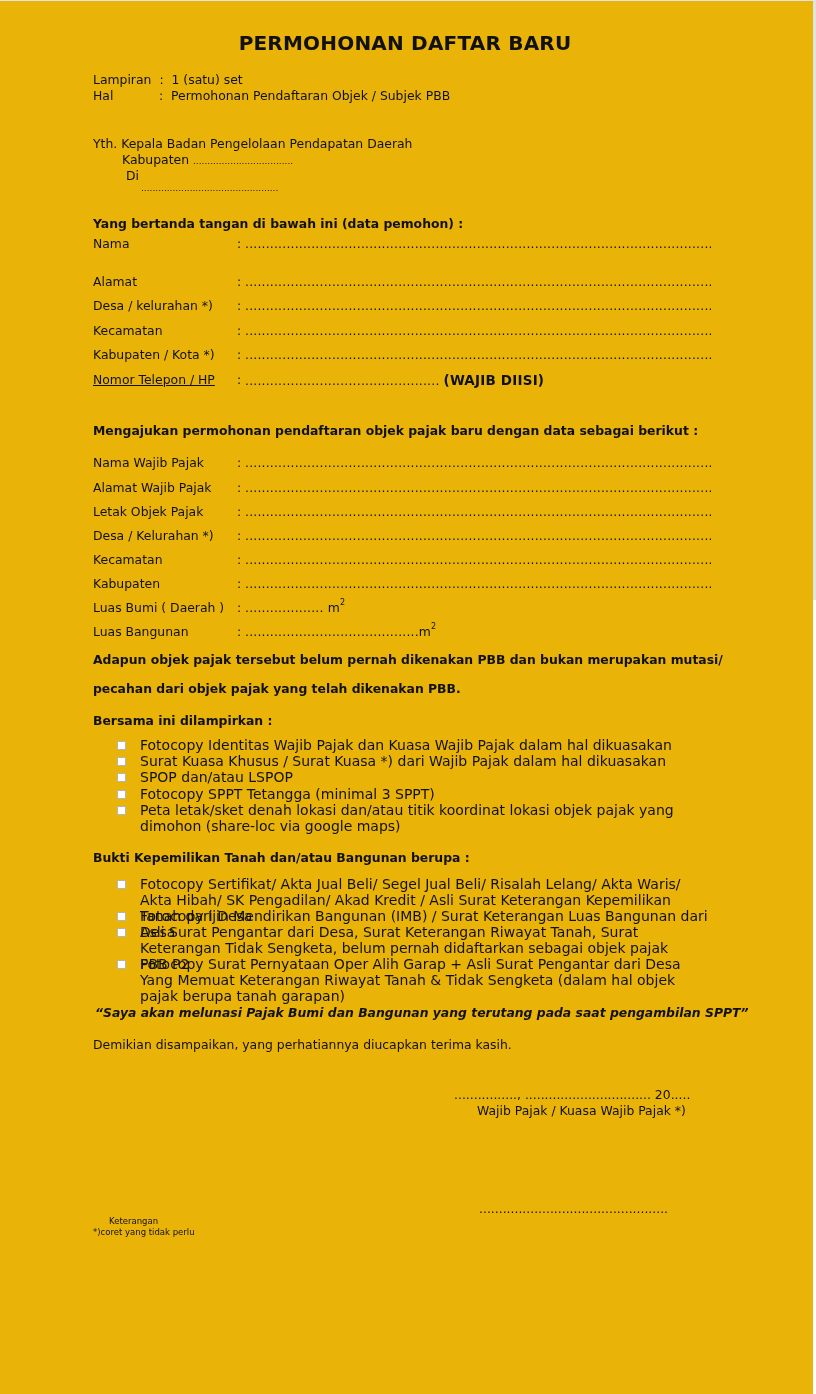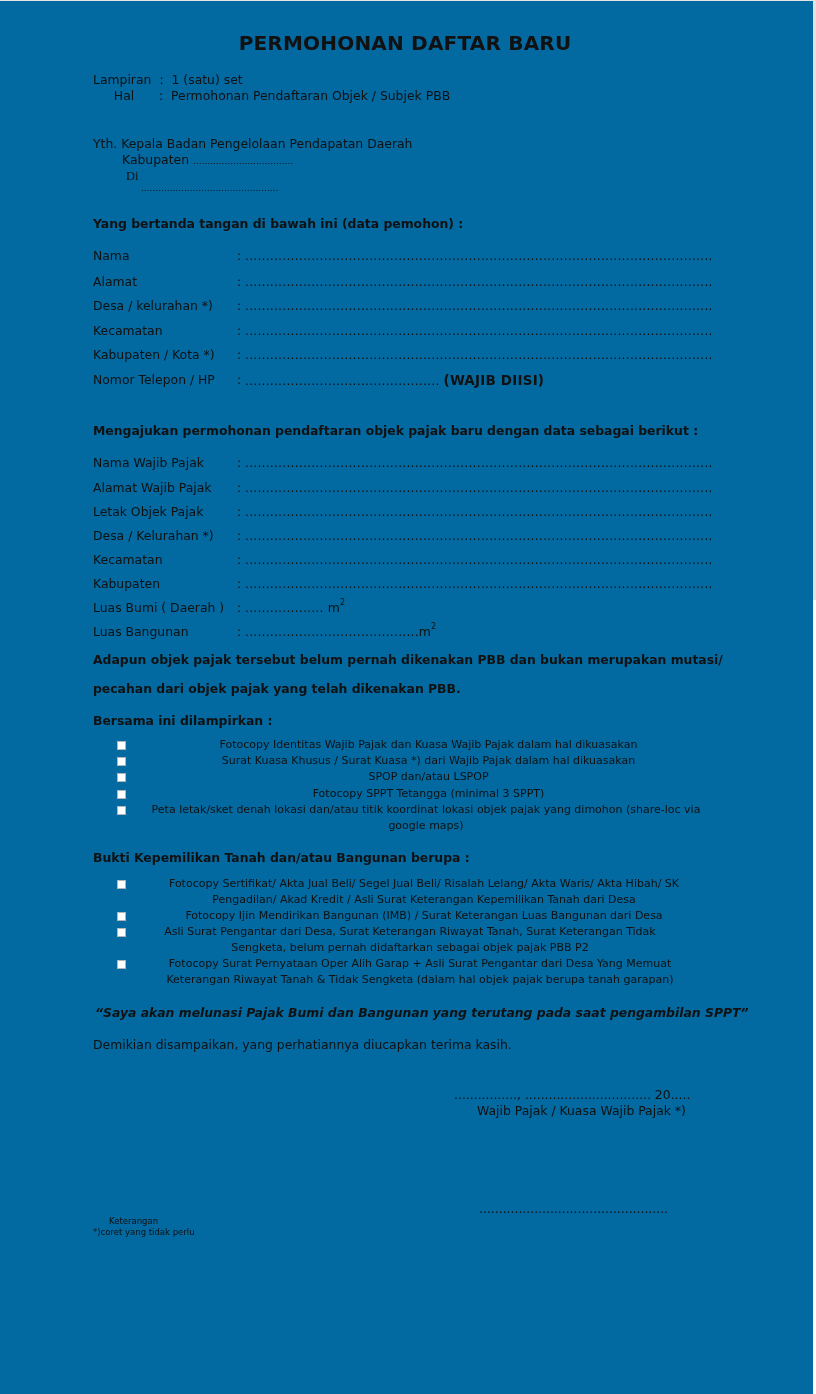--- a/index.html
+++ b/index.html
@@ -1,34 +1,34 @@
 <!DOCTYPE html>
 <html><head>
 <meta charset="utf-8">
 <style>
   html, body { margin: 0; padding: 0; }
   body {
     width: 816px; height: 1394px; background: #fdfdfd;
     font-family: "DejaVu Sans", sans-serif; color: #111; position: relative; overflow: hidden;
   }
   .page {
-    position: absolute; left: 0; top: 0; width: 813px; height: 1395px; background: #0369a1;
+    position: absolute; left: 0; top: 0; width: 813px; height: 1395px; background: #eab308;
   }
   .page-edge-top { position: absolute; left: 0; top: 0; width: 813px; height: 1px; background: #e4e4e4; }
   .page-edge-right { position: absolute; left: 813px; top: 0; width: 3px; height: 600px; background: #e2e2e2; }
-  .abs { position: absolute; white-space: nowrap; text-align: center; }
+  .abs { position: absolute; white-space: nowrap; }
   .title { left: 0; width: 810px; text-align: center; top: 31px; font-size: 20px; font-weight: bold; letter-spacing: 0.2px; }
   .t13 { font-size: 12.4px; line-height: 16px; }
   .bold { font-weight: bold; }
   .row { left: 93px; font-size: 12.4px; height: 18px; }
   .row .colon { position: absolute; left: 144px; top: 0; }
   .row .dots { position: absolute; left: 152px; top: 0; overflow: hidden; width: 466px; letter-spacing: 0.2px; }
   .wajib { font-weight: bold; font-size: 13.5px; margin-left: 4px; }
   sup { font-size: 8px; vertical-align: top; position: relative; top: -2px; }
-  .list-item { left: 117px; font-size: 11px; line-height: 16px; white-space: normal; width: 600px; }
+  .list-item { left: 117px; font-size: 14px; line-height: 16px; white-space: normal; width: 600px; }
   .list-item .box {
     position: absolute; left: 0; top: 4px; width: 7px; height: 7px; border: 1px solid #b5b5b5; background: #fff;
   }
   .list-item .txt { margin-left: 23px; display: block; }
   .small { font-size: 8.5px; line-height: 11px; }
 </style>
 </head>
 <body>
 
 <div class="page">
@@ -45,26 +45,26 @@
     <span style="display:inline-block;width:62px;">Hal</span>
     <span>:</span>
     <span style="margin-left:4px;">Permohonan Pendaftaran Objek / Subjek PBB</span>
   </div>
 
   <div class="abs t13" style="left:93px; top:136px;">Yth.  Kepala Badan Pengelolaan Pendapatan Daerah</div>
   <div class="abs t13" style="left:122px; top:152px;">
     <span>Kabupaten</span>
     <span style="font-size:9px;">...................................</span>
   </div>
-  <div class="abs t13" style="left:126px; top:168px;font-family:Liberation Serif, serif;">Di</div>
+  <div class="abs t13" style="left:126px; top:168px;">Di</div>
   <div class="abs" style="left:141px; top:183px; font-size:9px;">................................................</div>
 
   <div class="abs t13 bold" style="left:93px; top:216px;">Yang bertanda tangan di bawah ini (data pemohon) :</div>
 
-  <div class="abs row" style="top:248px;">
+  <div class="abs row" style="top:236px;">
     <span>Nama</span>
     <span class="colon">:</span>
     <span class="dots">............................................................................................................................</span>
   </div>
   <div class="abs row" style="top:274px;">
     <span>Alamat</span>
     <span class="colon">:</span>
     <span class="dots">............................................................................................................................</span>
   </div>
   <div class="abs row" style="top:298px;">
@@ -75,21 +75,21 @@
   <div class="abs row" style="top:323px;">
     <span>Kecamatan</span>
     <span class="colon">:</span>
     <span class="dots">............................................................................................................................</span>
   </div>
   <div class="abs row" style="top:347px;">
     <span>Kabupaten / Kota *)</span>
     <span class="colon">:</span>
     <span class="dots">............................................................................................................................</span>
   </div>
-  <div class="abs row" style="top:372px;">
+  <div class="abs row" style="top:372px;text-decoration:underline;">
     <span>Nomor Telepon / HP</span>
     <span class="colon">:</span>
     <span class="dots" style="width:auto;">
       <span>...............................................</span><span class="wajib">(WAJIB DIISI)</span>
     </span>
   </div>
 
   <div class="abs t13 bold" style="left:93px; top:423px;">Mengajukan permohonan pendaftaran objek pajak baru dengan data sebagai berikut  :</div>
 
   <div class="abs row" style="top:455px;">

